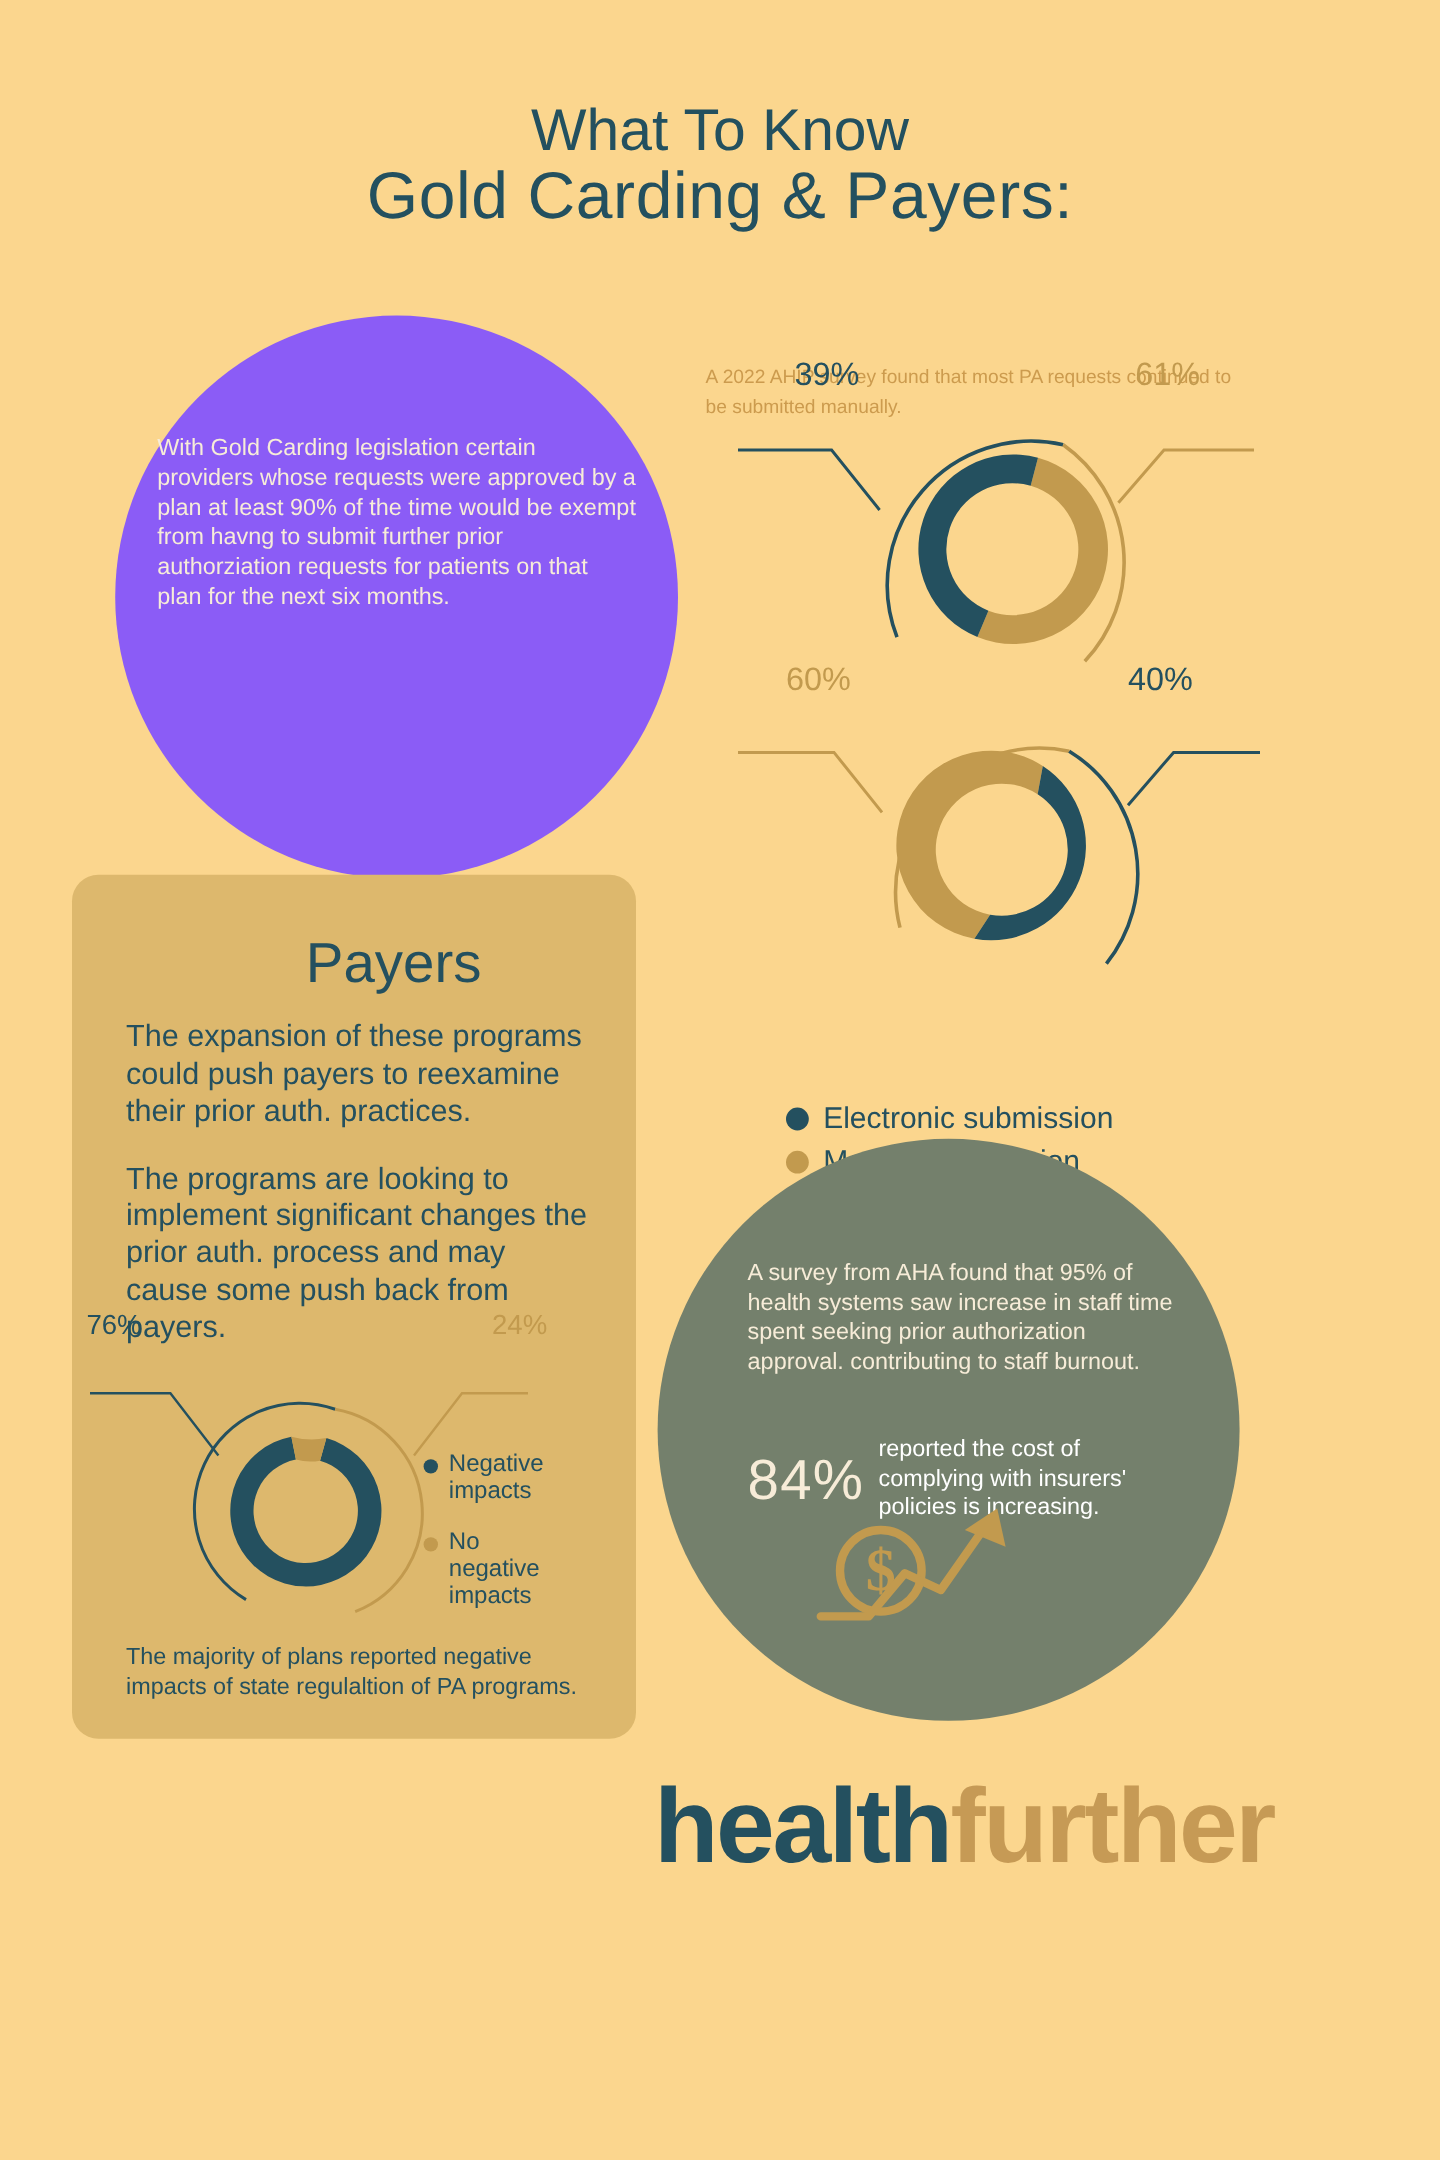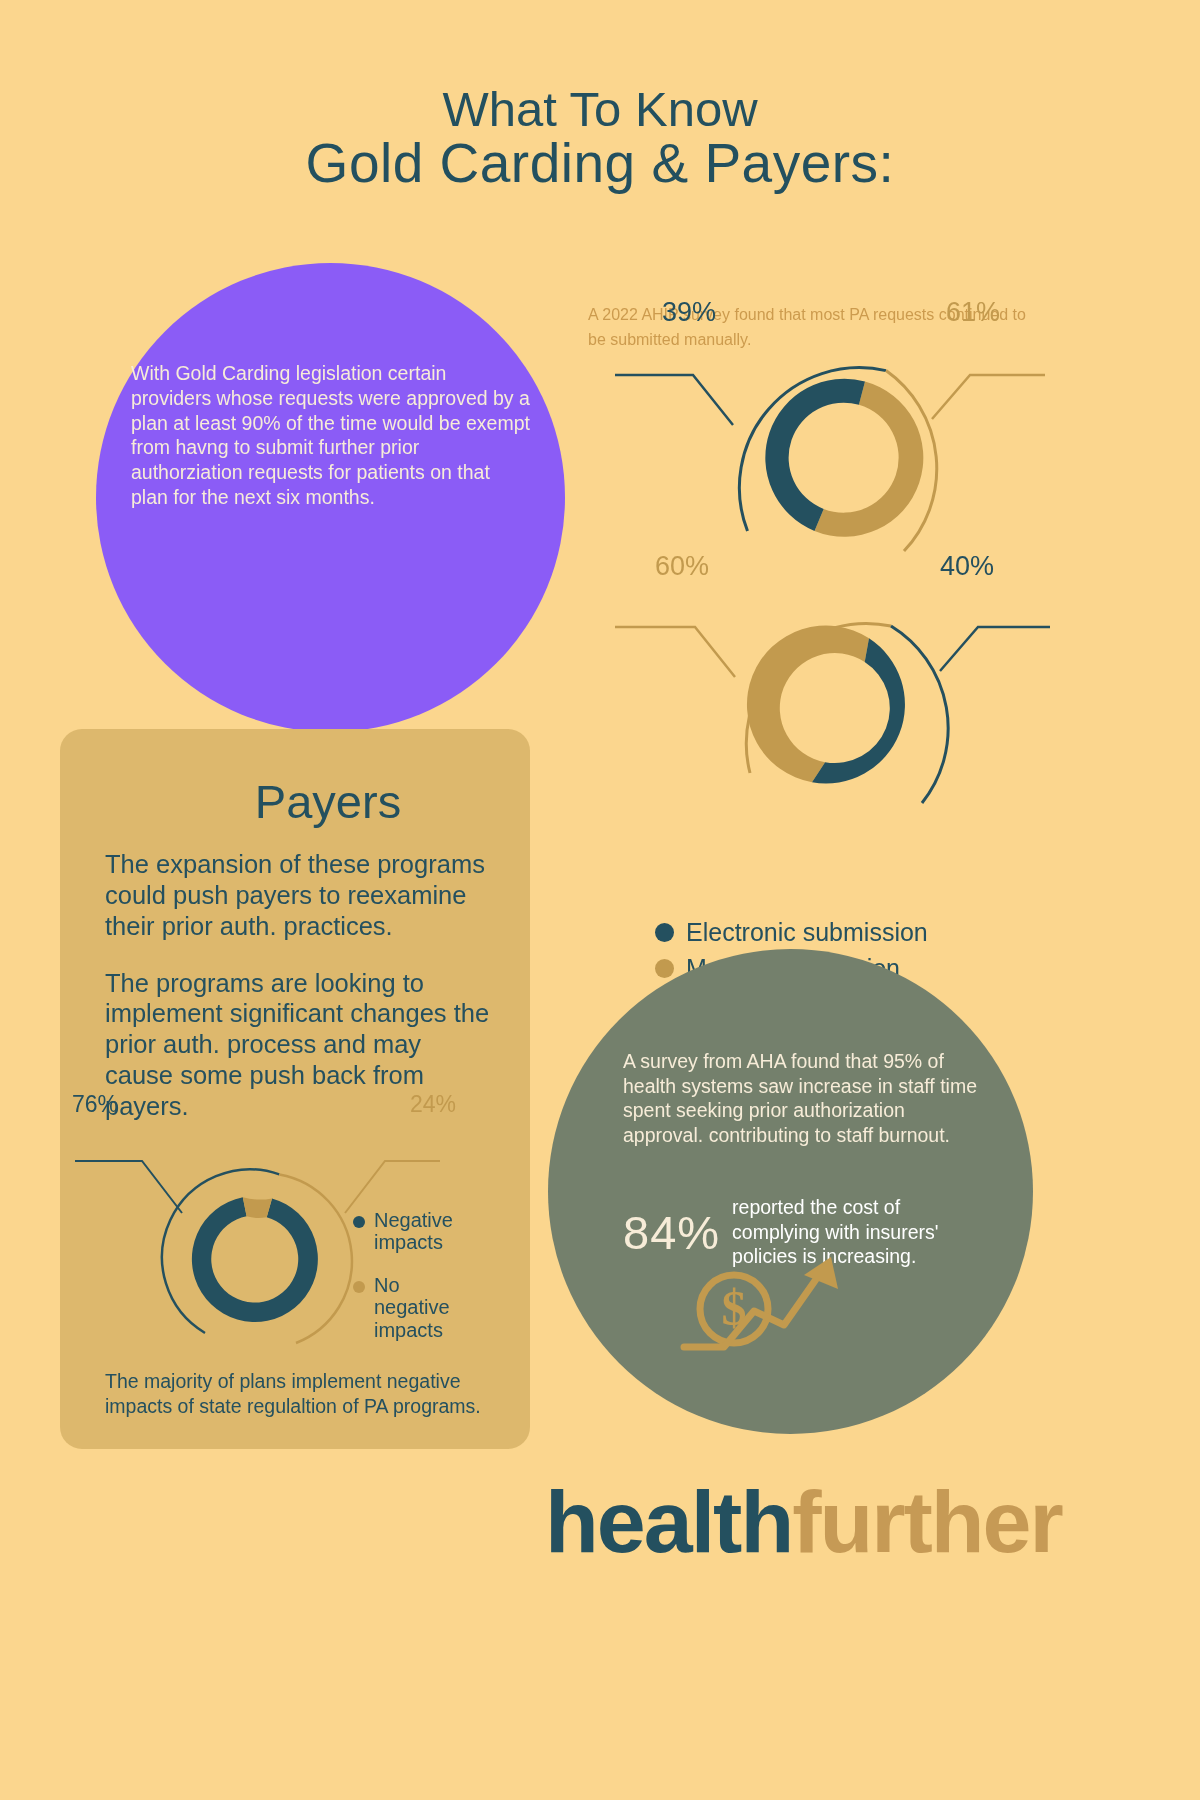--- a/index.html
+++ b/index.html
@@ -211,21 +211,21 @@
       <div class="plegend-row">
         <span class="plegend-dot" style="background:#24505f;"></span>
         <span class="plegend-text" style="max-width:95px;display:inline-block;">Negative impacts</span>
       </div>
       <div class="plegend-row">
         <span class="plegend-dot" style="background:#c29a4e;"></span>
         <span class="plegend-text" style="max-width:88px;display:inline-block;">No negative impacts</span>
       </div>
     </div>
 
-    <div id="payers-caption">The majority of plans implement negative impacts of state regulaltion of PA programs.</div>
+    <div id="payers-caption">The majority of plans reported negative impacts of state regulaltion of PA programs.</div>
   </div>
 
   <div id="aha-circle">
     <div id="aha-text">
       <p class="aha-p">A survey from AHA found that 95% of health systems saw increase in staff time spent seeking prior authorization approval. contributing to staff burnout.</p>
       <div id="aha-stat-row">
         <span id="aha-stat-num">84%</span>
         <span id="aha-stat-text">reported the cost of complying with insurers' policies is increasing.</span>
       </div>
     </div>

